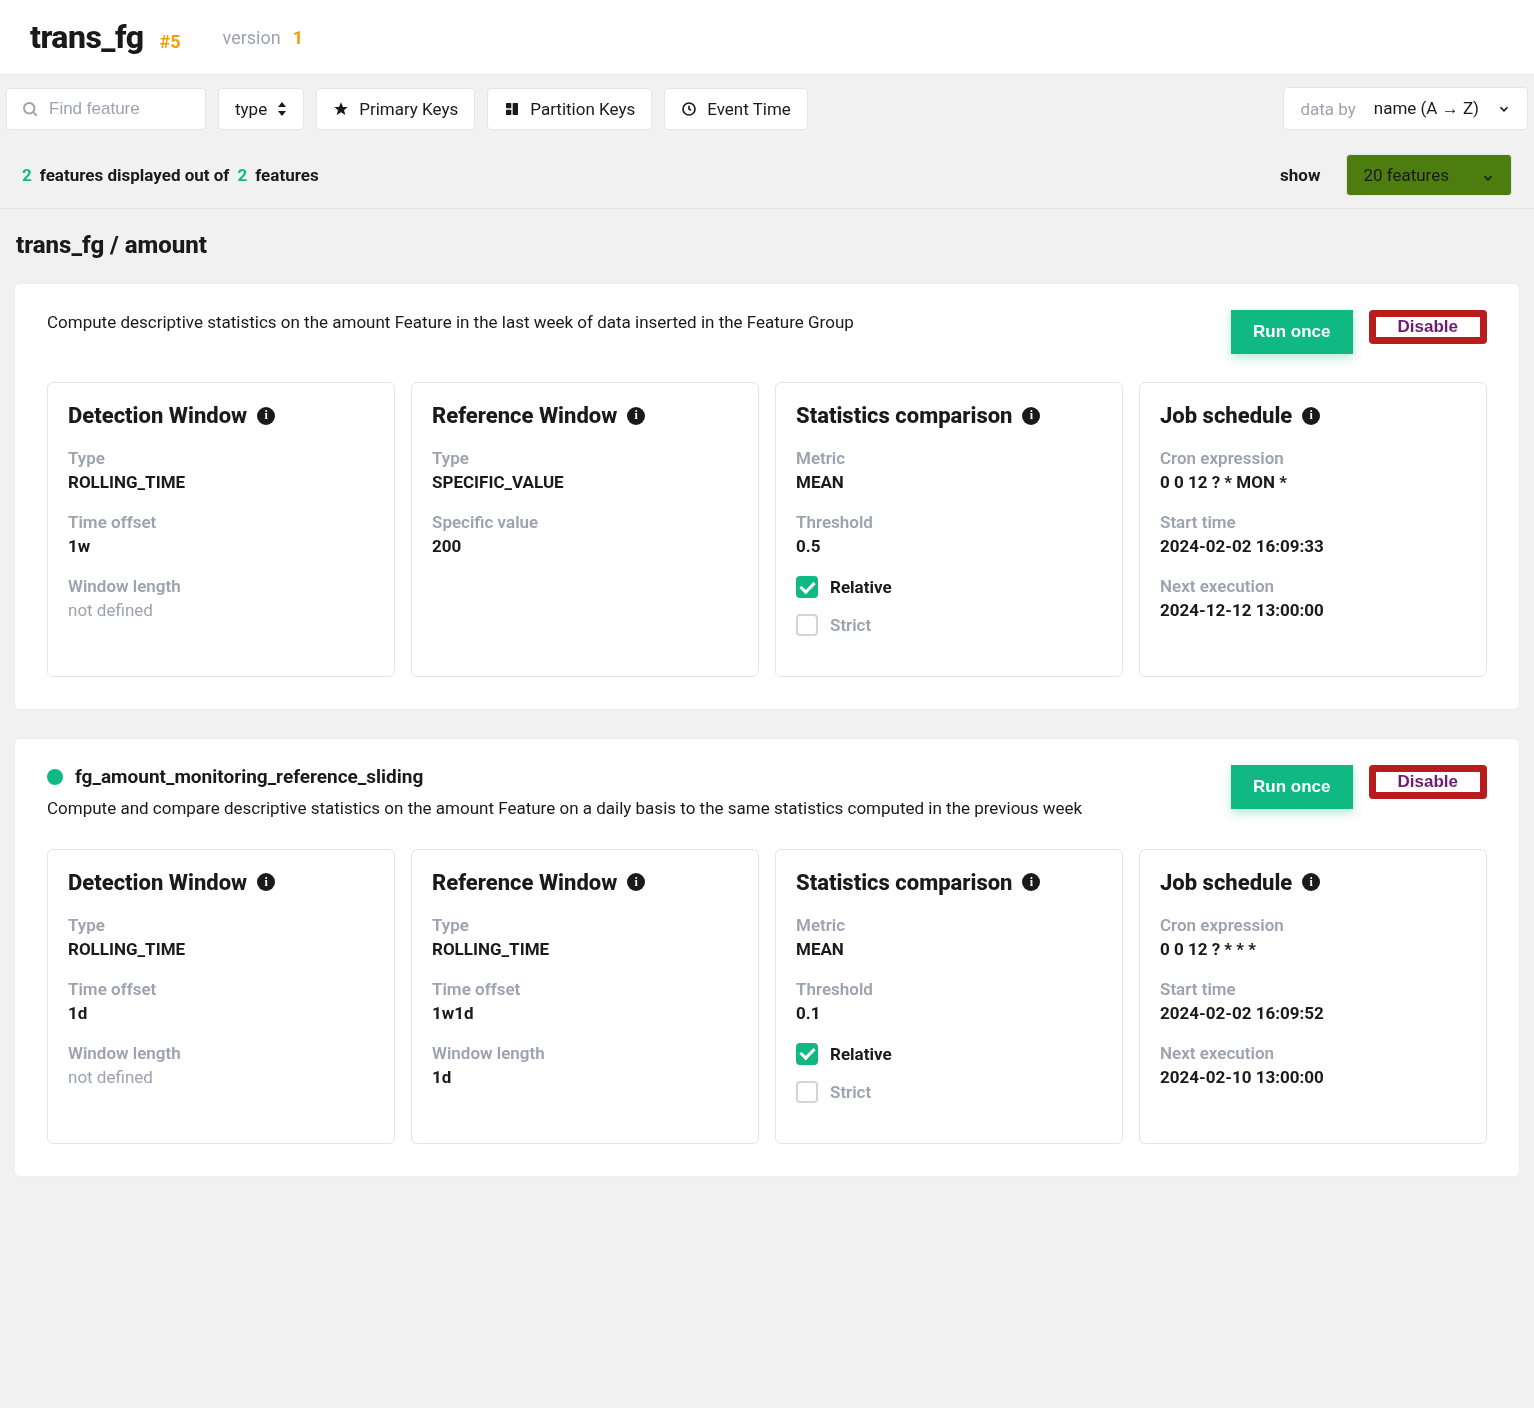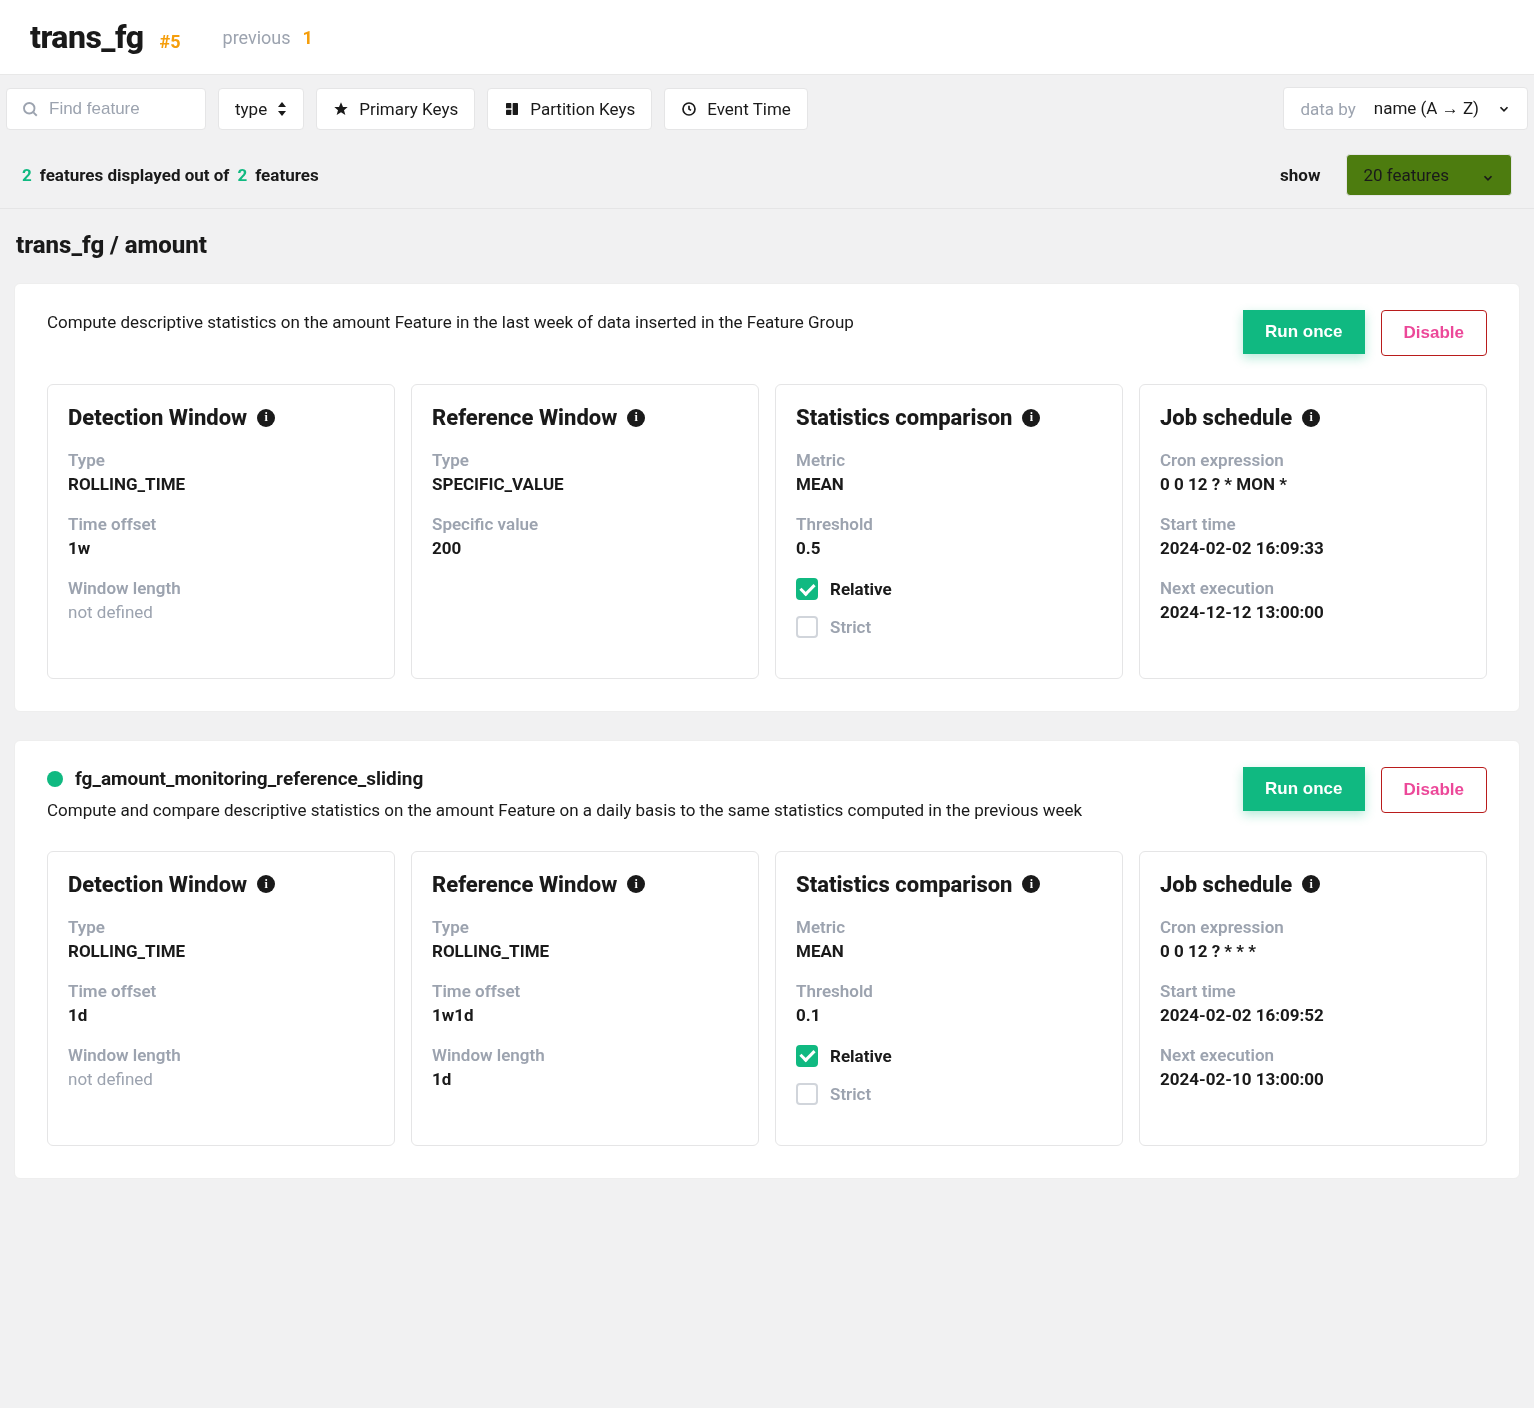--- a/index.html
+++ b/index.html
@@ -118,22 +118,22 @@
   .card-title-row { display: flex; align-items: center; gap: 12px; margin-bottom: 8px;}
   .dot { width: 16px; height: 16px; background: #10b981; border-radius: 50%; flex-shrink: 0; }
   .card-title { font-size: 19px; font-weight: 700; }
   .card-desc { font-size: 17px; color: #1a1a1a; line-height: 1.45; }
   .btn-primary {
     background: #10b981; color: #fff; font-weight: 700; border: none;
     padding: 12px 22px; border-radius: 0; font-size: 17px; cursor: pointer;
     box-shadow: 0 4px 10px rgba(16,185,129,0.3);
   }
   .btn-outline {
-    background: #fff; color: #ec4899; font-weight: 700;
-    border: 1px solid #b91c1c; padding: 12px 22px; border-radius: 4px;
+    background: #fff; color: #701a75; font-weight: 700;
+    border: 7px solid #b91c1c; padding: 0 22px; border-radius: 4px;
     font-size: 17px; cursor: pointer;
   }
 
   .panel-row {
     display: grid;
     grid-template-columns: repeat(4, 1fr);
     gap: 16px;
     margin-top: 28px;
   }
   .panel {
@@ -168,21 +168,21 @@
   .check-label.muted { color: #9ca3af; font-weight: 600; }
 
   svg { display: block; }
 </style>
 </head>
 <body>
 
 <div class="topbar">
   <span class="topbar-title">trans_fg</span>
   <span class="topbar-id">#5</span>
-  <span class="topbar-version-label">previous</span>
+  <span class="topbar-version-label">version</span>
   <span class="topbar-version-num">1</span>
 </div>
 
 <div class="filterbar">
   <div class="search-box">
     <span>
       <svg width="18" height="18" viewBox="0 0 24 24" fill="none" stroke="#9ca3af" stroke-width="2.5">
           <circle cx="11" cy="11" r="7"></circle>
           <line x1="21" y1="21" x2="16.5" y2="16.5"></line>
         </svg>

